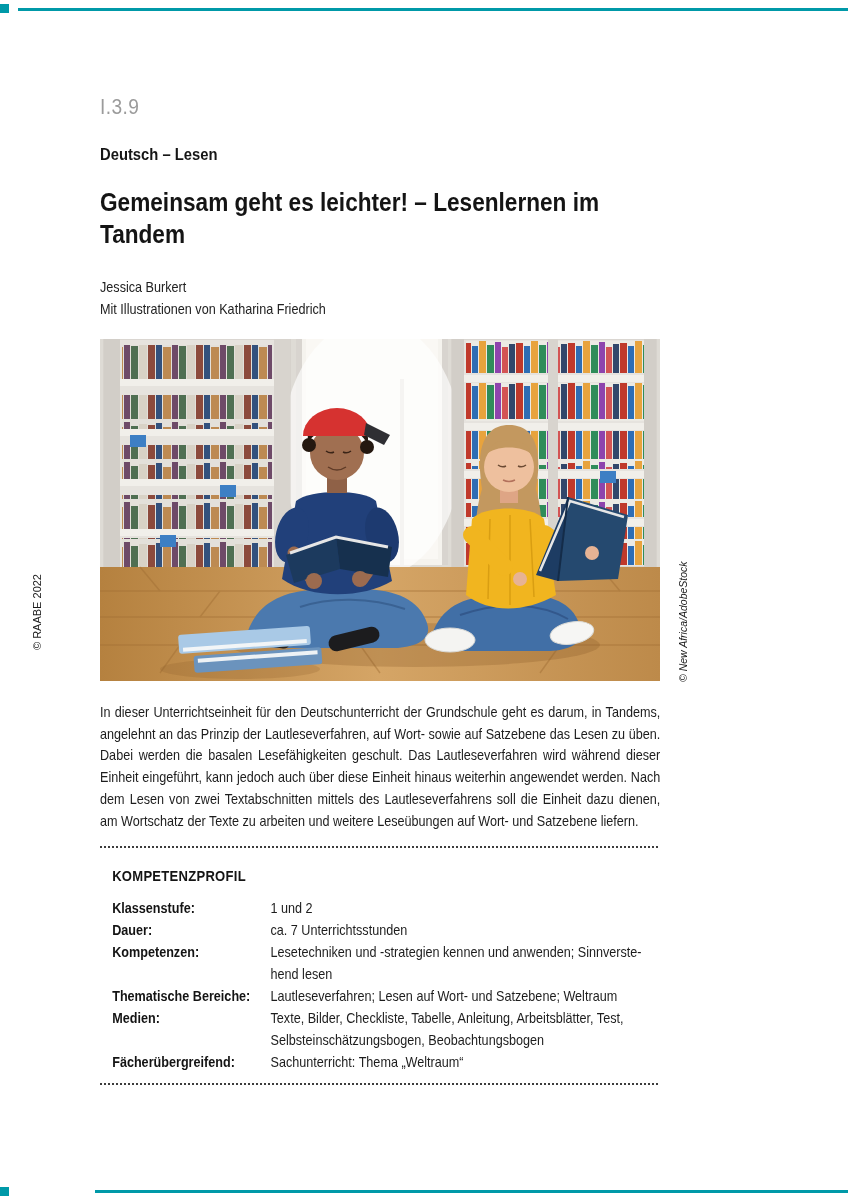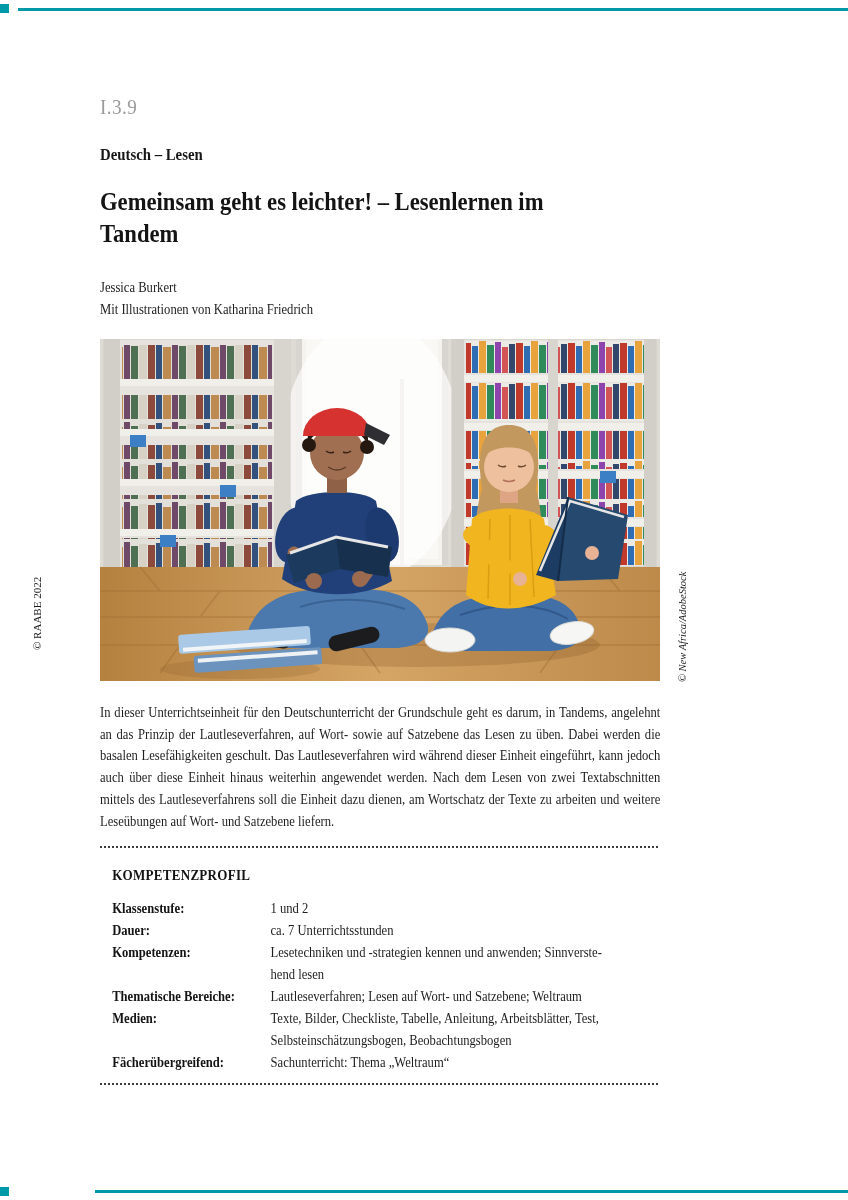--- a/index.html
+++ b/index.html
@@ -1,18 +1,18 @@
 <!DOCTYPE html>
 <html><head>
 <meta charset="utf-8">
 <style>
   html,body { margin:0; padding:0; background:#ffffff; }
   .page {
     position:relative; width:848px; height:1200px; background:#ffffff;
-    font-family:Liberation Serif, serif; color:#1f1f1f; overflow:hidden;
+    font-family:Liberation Sans, sans-serif; color:#1f1f1f; overflow:hidden;
   }
   
   .mark-line { position:absolute; height:3px; background:#0099a8; }
   .mark-sq   { position:absolute; width:9px; height:9px; background:#0099a8; }
 
   
   .cond { position:absolute; left:100px; width:644px;
           transform:scaleX(0.87); transform-origin:0 0; }
 
   .code    { top:94px;  font-size:22px; color:#9b9b9b; letter-spacing:.5px; }

